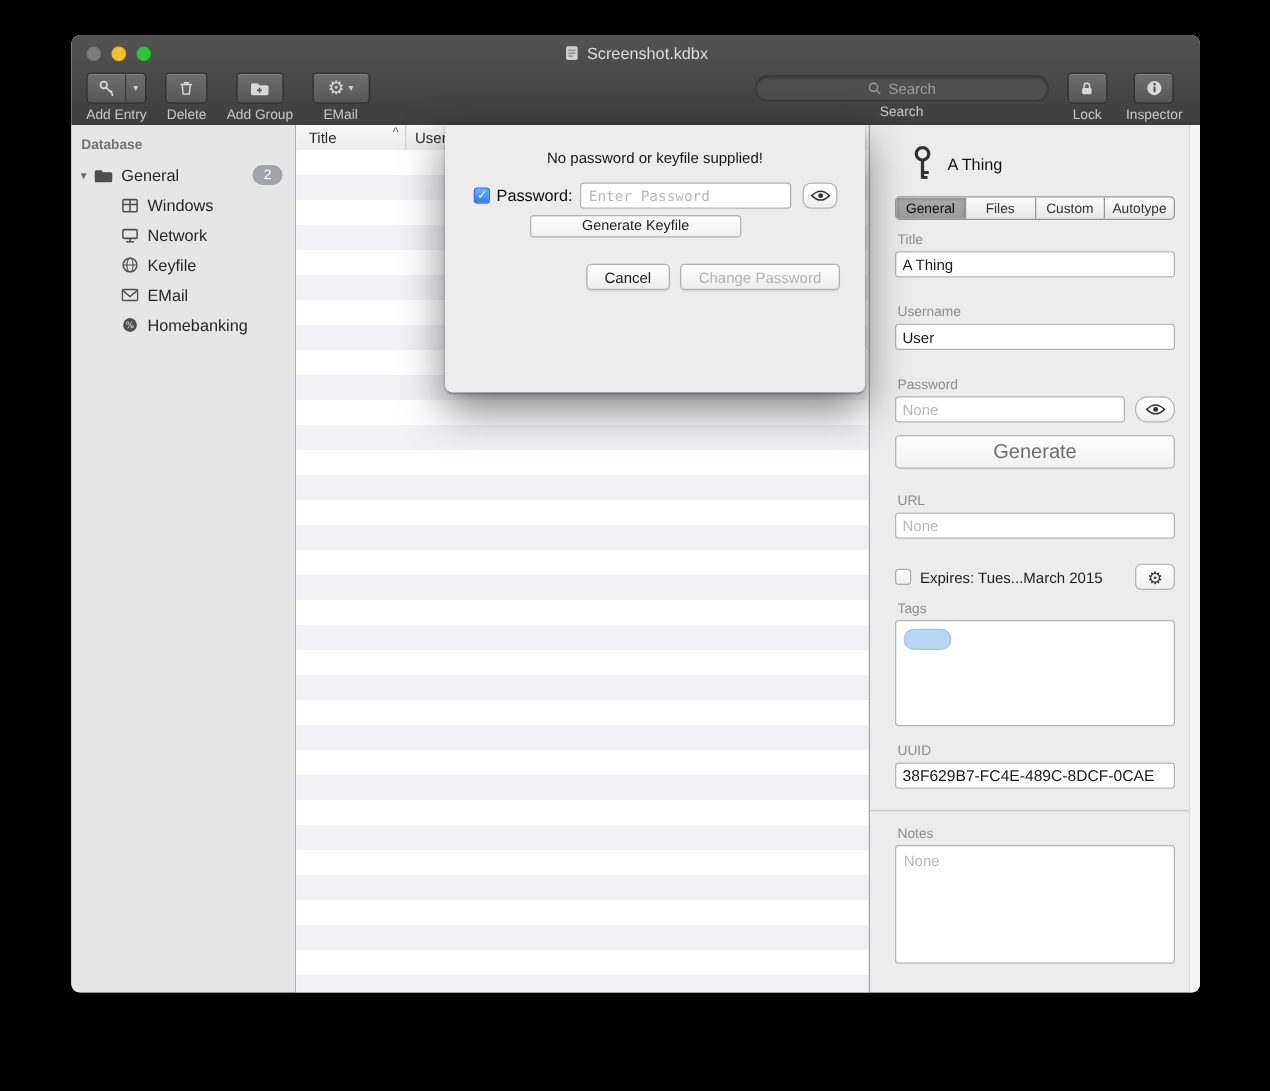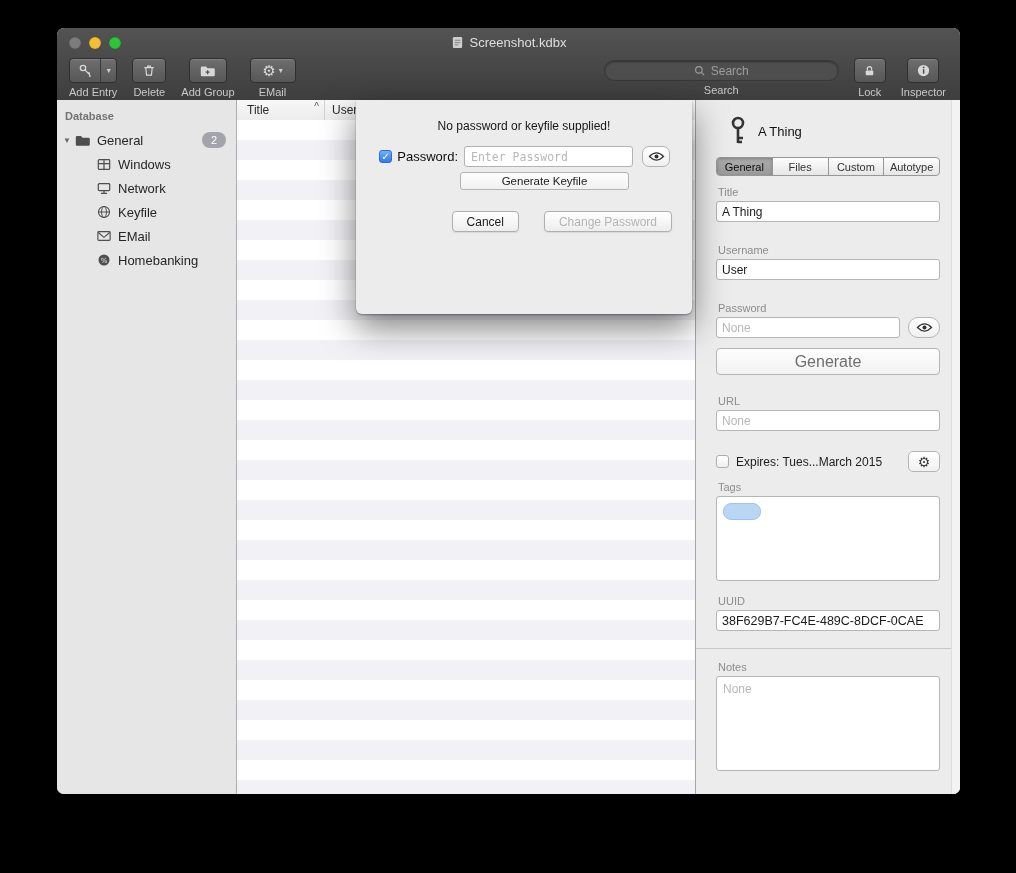--- a/index.html
+++ b/index.html
@@ -105,23 +105,23 @@
           font-family:"DejaVu Sans Mono",monospace;font-size:11.5px;color:#333;padding:0 6px;outline:none;}
   .eye-btn{margin-left:9px;width:28px;height:21px;flex:none;border:1px solid #b3b3b3;border-radius:7px;
            background:linear-gradient(#fff,#f0f0f0);display:flex;align-items:center;justify-content:center;padding:0;}
   .popup{margin-left:6px;width:178px;height:22px;box-sizing:border-box;border:1px solid #b3b3b3;border-radius:4px;
          background:linear-gradient(#fff,#f1f1f1);display:flex;align-items:center;font-size:12.5px;color:#111;padding-left:8px;}
   .stepper{margin-left:auto;margin-right:4px;display:flex;flex-direction:column;align-items:center;line-height:5px;}
   .stepper span{font-size:6px;color:#444;}
   .clear-btn{margin-left:9px;width:27px;height:22px;flex:none;border:1px solid #b3b3b3;border-radius:4px;
              background:linear-gradient(#fff,#f0f0f0);display:flex;align-items:center;justify-content:center;font-size:13px;color:#222;padding:0;}
   .genkey-row{margin-top:5px;display:flex;}
-  .genkey-btn{margin-left:104px;width:169px;height:18px;border:1px solid #b3b3b3;border-radius:3px;
+  .genkey-btn{margin-left:68px;width:169px;height:18px;border:1px solid #b3b3b3;border-radius:3px;
               background:linear-gradient(#fdfdfd,#f1f1f1);font-size:11.5px;color:#1c1c1c;font-family:"Liberation Sans",sans-serif;}
-  .sheet-actions{display:flex;justify-content:flex-end;gap:25px;margin-top:21px;padding-right:20px;}
+  .sheet-actions{display:flex;justify-content:flex-end;gap:8px;margin-top:21px;padding-right:20px;}
   .mbtn{height:21px;border:1px solid #afafaf;border-radius:4px;background:linear-gradient(#ffffff,#ededed);
         font-size:12px;color:#1c1c1c;padding:0 14px;font-family:"Liberation Sans",sans-serif;box-shadow:0 1px 1px rgba(0,0,0,.08);}
   .mbtn.disabled{color:#b4b4b4;}
 </style>
 </head>
 <body>
 
 <div class="stage">
 
   <div class="window">

